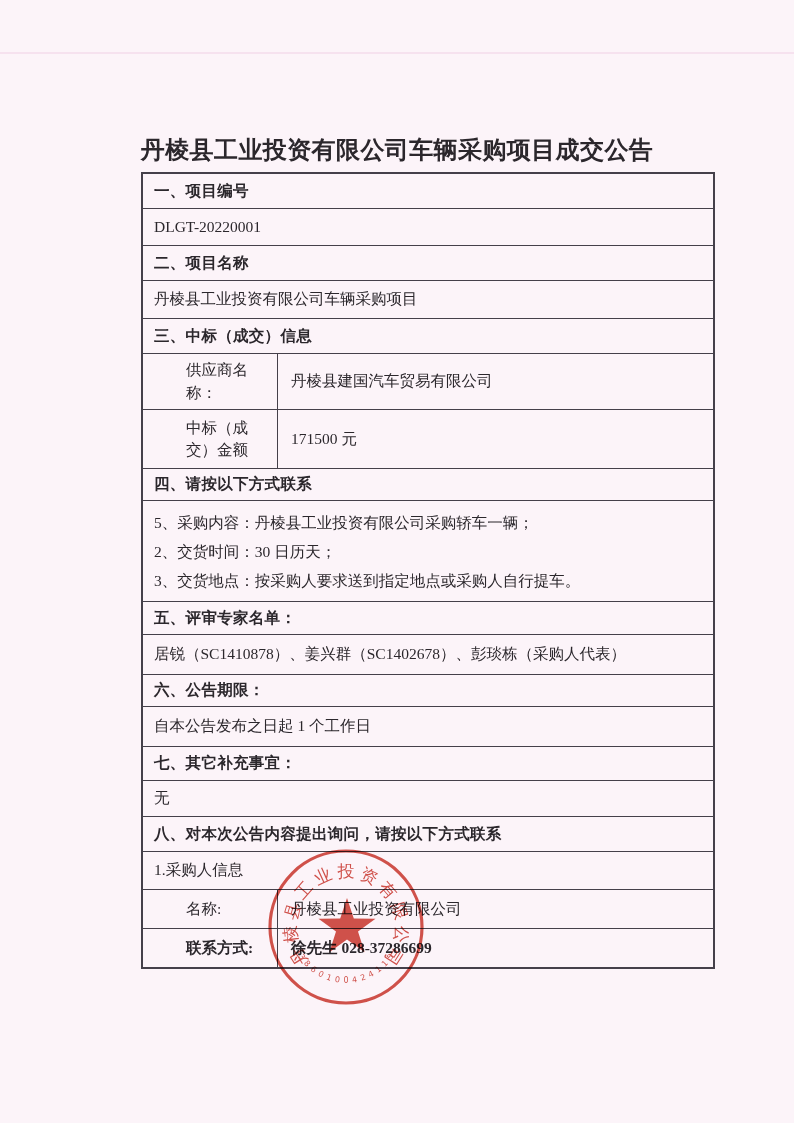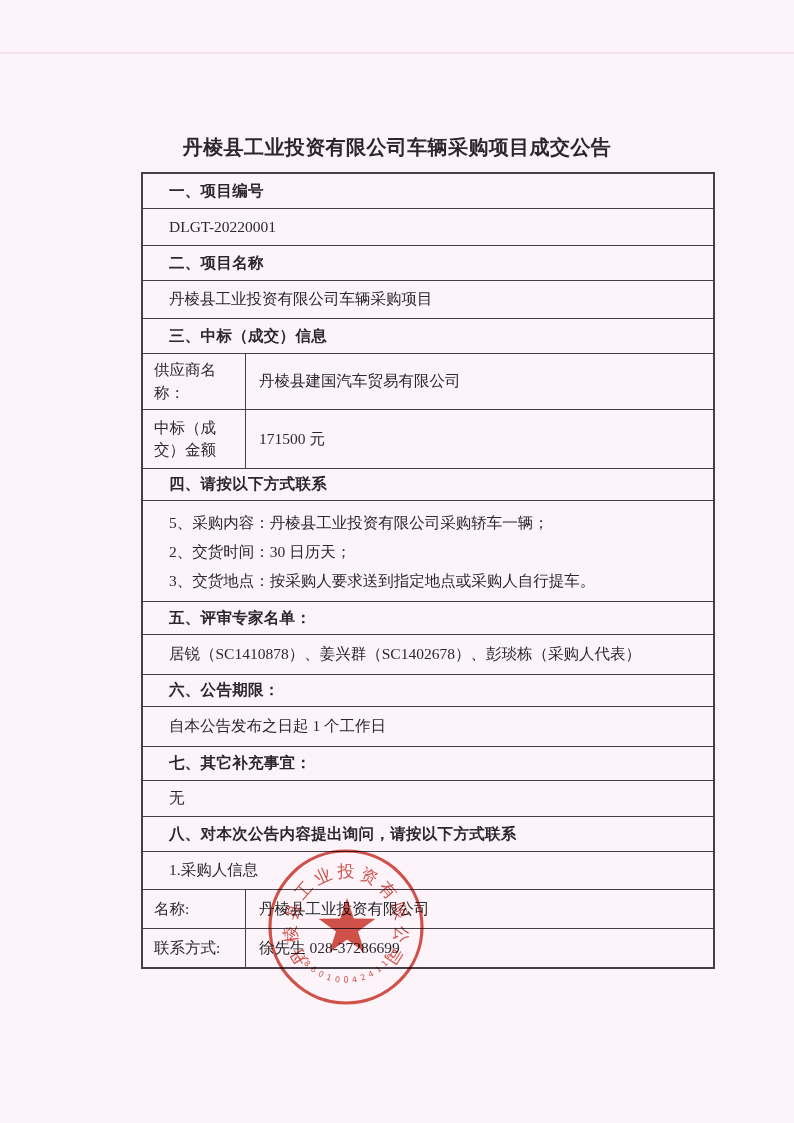--- a/index.html
+++ b/index.html
@@ -12,39 +12,39 @@
   body{
     width:794px;height:1123px;position:relative;overflow:hidden;
     background:var(--page-bg);
     font-family:"Liberation Serif","DejaVu Serif",serif;
     color:var(--text);font-size:15.5px;
   }
   .scan-line{position:absolute;left:0;top:52px;width:794px;height:2px;
     background:rgba(232,185,214,0.30);}
   .doc-title{
     position:absolute;left:0;top:134px;width:794px;text-align:center;
-    font-size:20px;font-weight:700;letter-spacing:0.4px;
+    font-size:24px;font-weight:700;letter-spacing:0.4px;
   }
   .doc-table{
     position:absolute;left:141px;top:172px;width:574px;
     border:2px solid var(--border);box-sizing:border-box;
     background:transparent;
   }
   .row{
     position:relative;display:flex;align-items:center;
     border-bottom:1.5px solid var(--border);box-sizing:border-box;
-    padding-left:26px;
+    padding-left:11px;
   }
-  .row:last-child{border-bottom:none;}
+  .row:last-child{border-bottom:none;font-weight:bold;}
   .row.header{font-weight:700;font-size:15.5px;letter-spacing:0.3px;}
   .row.pair{padding-left:0;}
   .pair .label{
     width:103px;align-self:stretch;display:flex;align-items:center;
     padding-left:11px;border-right:1.5px solid var(--border);
-    box-sizing:border-box;line-height:1.45;
+    box-sizing:border-box;line-height:1.45;margin-left:32px;
   }
   .pair .value{flex:1;display:flex;align-items:center;padding-left:13px;}
   .row.lines{display:block;padding-top:7px;}
   .lines .line{height:29px;line-height:29px;}
   .stamp{
     position:absolute;left:261px;top:842px;width:170px;height:170px;
     mix-blend-mode:multiply;opacity:0.88;filter:blur(0.35px);
     pointer-events:none;
   }
   .stamp .ring-char{

